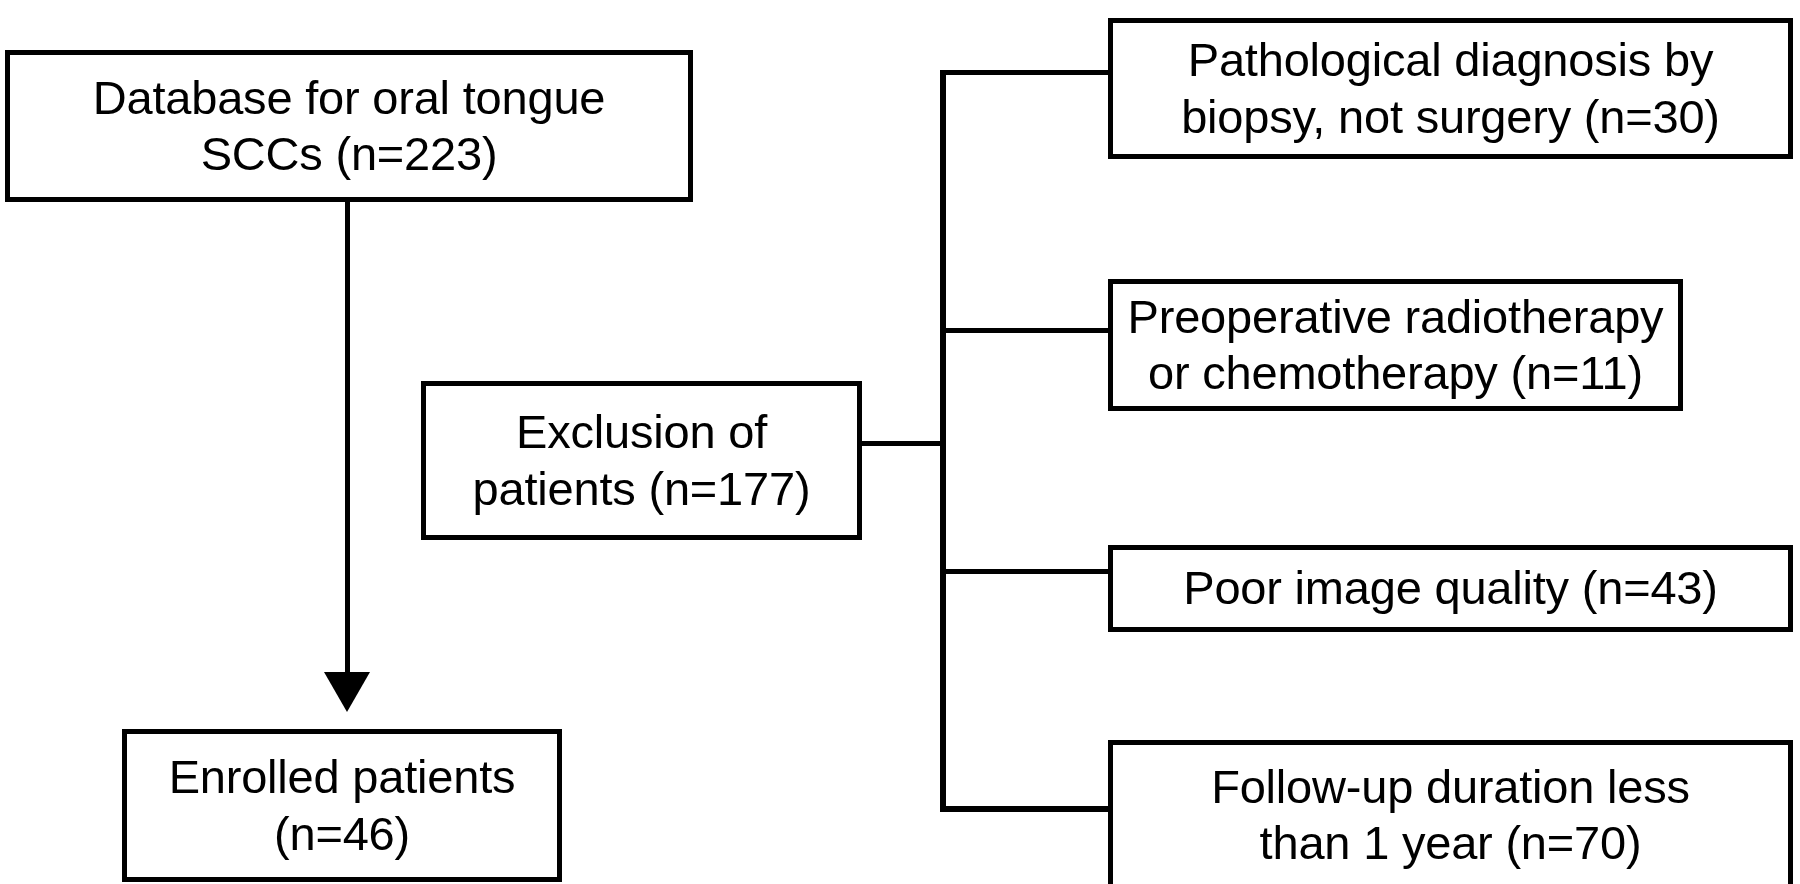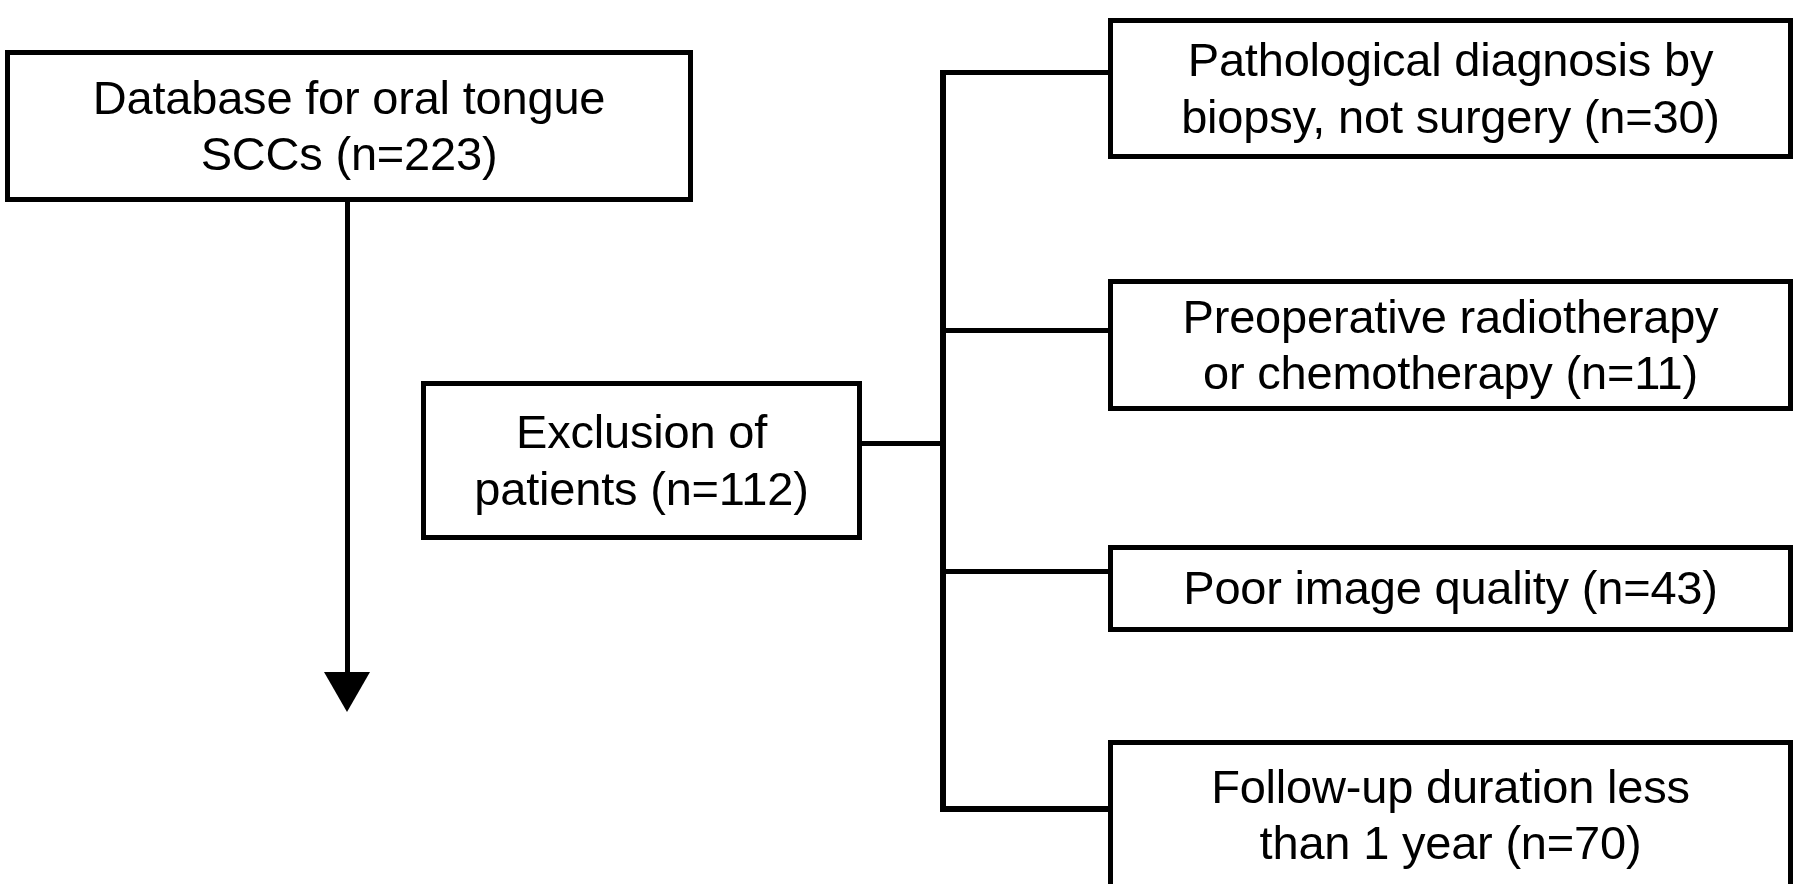--- a/index.html
+++ b/index.html
@@ -35,21 +35,21 @@
     letter-spacing: -0.2px;
     white-space: pre-line;
     padding: 0 10px;
   }
 
   
   #node-database        { left: 5px;    top: 33px;  width: 688px; height: 152px; }
   #node-exclusion       { left: 421px;  top: 364px; width: 441px; height: 159px; }
   #node-enrolled        { left: 122px;  top: 712px; width: 440px; height: 153px; }
   #node-excl-pathology  { left: 1108px; top: 1px;   width: 685px; height: 141px; }
-  #node-excl-preop      { left: 1108px; top: 262px; width: 685px; height: 132px; }
+  #node-excl-preop      { left: 1108px; top: 262px; width: 575px; height: 132px; }
   #node-excl-image      { left: 1108px; top: 528px; width: 685px; height: 87px;  }
   #node-excl-followup   { left: 1108px; top: 723px; width: 685px; height: 150px; justify-content: center; }
 
   
   .conn {
     position: absolute;
     background: #000000;
     z-index: 1;
   }
   .conn-h { height: 5px; }
@@ -87,24 +87,28 @@
 <div id="canvas">
 
   <div class="node" id="node-database">
     <div class="label">Database for oral tongue
 SCCs  (n=223)</div>
   </div>
 
   <div class="conn conn-v" id="arrow-shaft"></div>
   <div id="arrow-head"></div>
 
+  <div class="node" id="node-enrolled">
+    <div class="label">Enrolled patients
+(n=46)</div>
+  </div>
 
   <div class="node" id="node-exclusion">
     <div class="label">Exclusion of
-patients (n=112)</div>
+patients (n=177)</div>
   </div>
 
   <div class="conn conn-h" id="conn-exclusion-stub"></div>
   <div class="conn conn-v" id="bracket-trunk"></div>
   <div class="conn conn-h" id="arm-pathology"></div>
   <div class="conn conn-h" id="arm-preop"></div>
   <div class="conn conn-h" id="arm-image"></div>
   <div class="conn conn-h" id="arm-followup"></div>
 
   <div class="node" id="node-excl-pathology">

